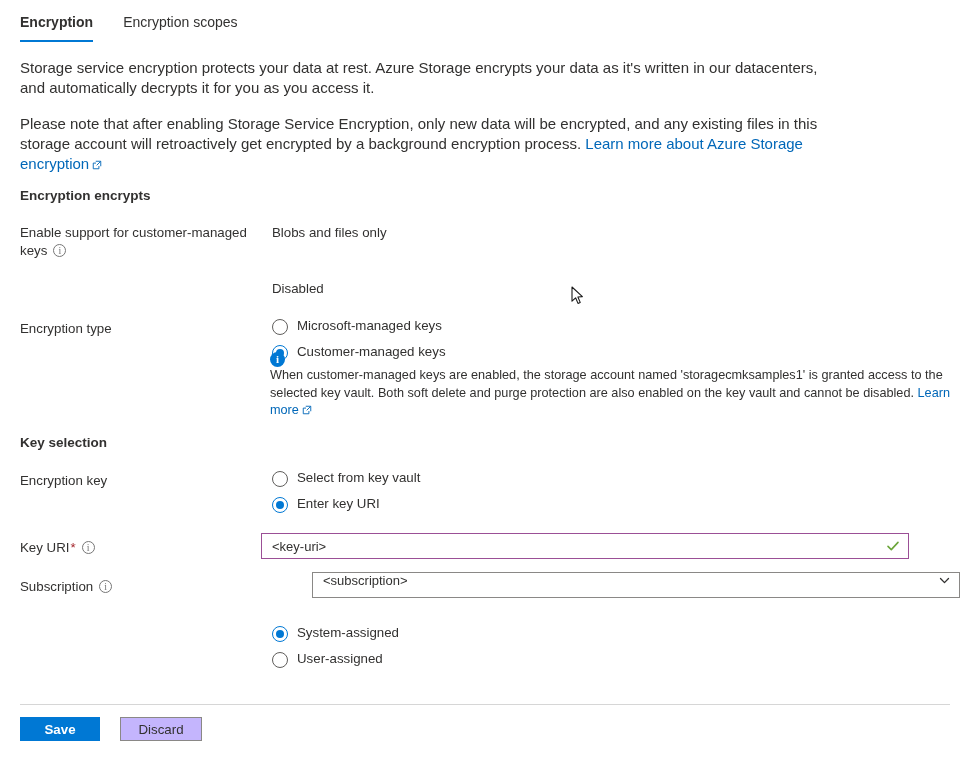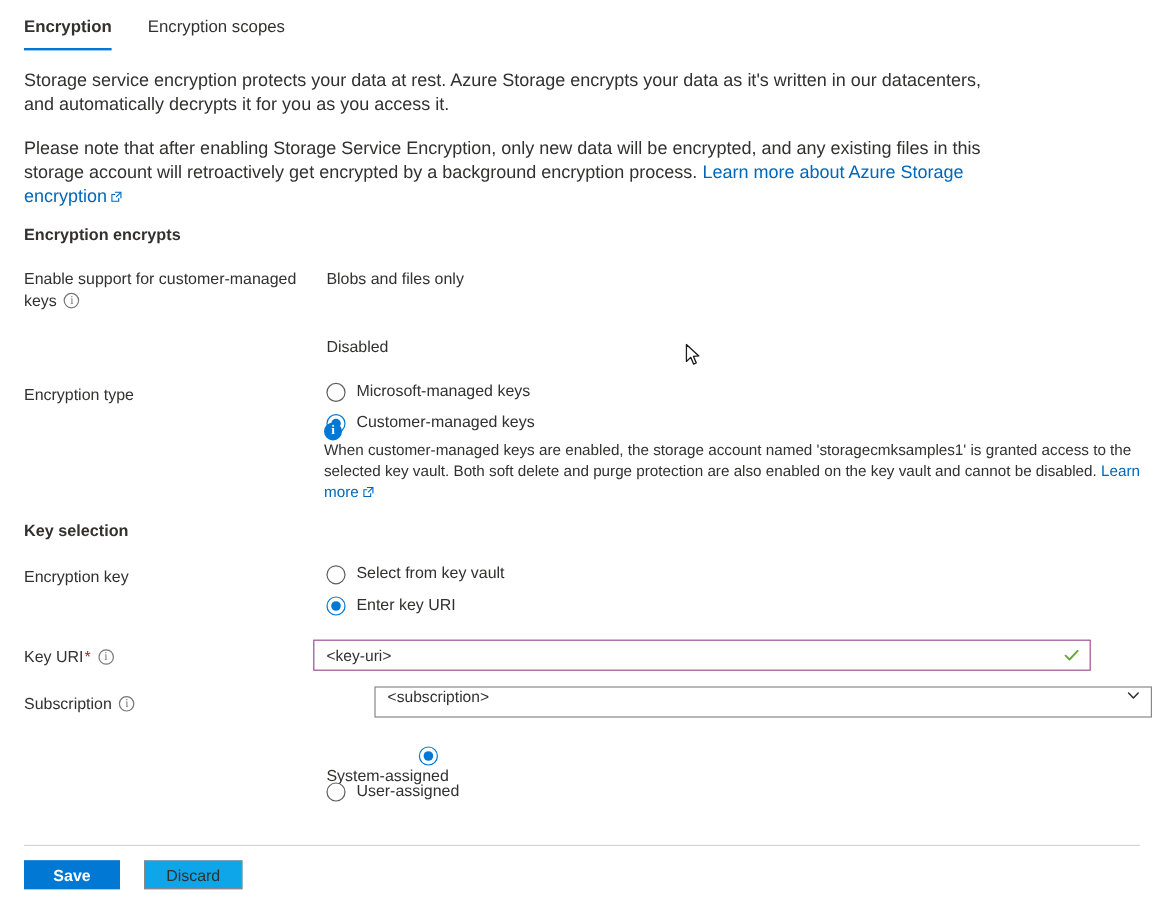--- a/index.html
+++ b/index.html
@@ -290,21 +290,21 @@
     left: 20px;
     width: 80px;
     background: #0078d4;
     color: #ffffff;
     border: 1px solid #0078d4;
     font-weight: bold;
   }
   .btn-secondary {
     left: 120px;
     width: 82px;
-    background: #0ea5e9;
+    background: #c4b5fd;
     color: #323130;
     border: 1px solid #8a8886;
   }
 
   
   .cursor {
     position: absolute;
     left: 571px;
     top: 286px;
     width: 14px;
@@ -393,21 +393,21 @@
   <div class="field-label" style="top:578px;">
     <span>Subscription</span><span class="info-i"></span>
   </div>
   <div class="dropdown" style="top:572px;">
     <span class="dropdown-value">&lt;subscription&gt;</span>
     <span class="chevron"><svg viewBox="0 0 13 13" width="13" height="13">
           <path d="M2.5 4.5L6.5 8.6L10.5 4.5" fill="none" stroke="#323130" stroke-width="1.3" stroke-linecap="round" stroke-linejoin="round"></path>
         </svg></span>
   </div>
 
-  <div class="radio-row" style="top:622px;flex-direction:column;">
+  <div class="radio-row" style="top:622px;">
     <span class="radio checked"></span>
     <span class="radio-label">System-assigned</span>
   </div>
   <div class="radio-row" style="top:648px;">
     <span class="radio"></span>
     <span class="radio-label">User-assigned</span>
   </div>
 
   <div class="separator"></div>
   <div class="btn btn-primary">

